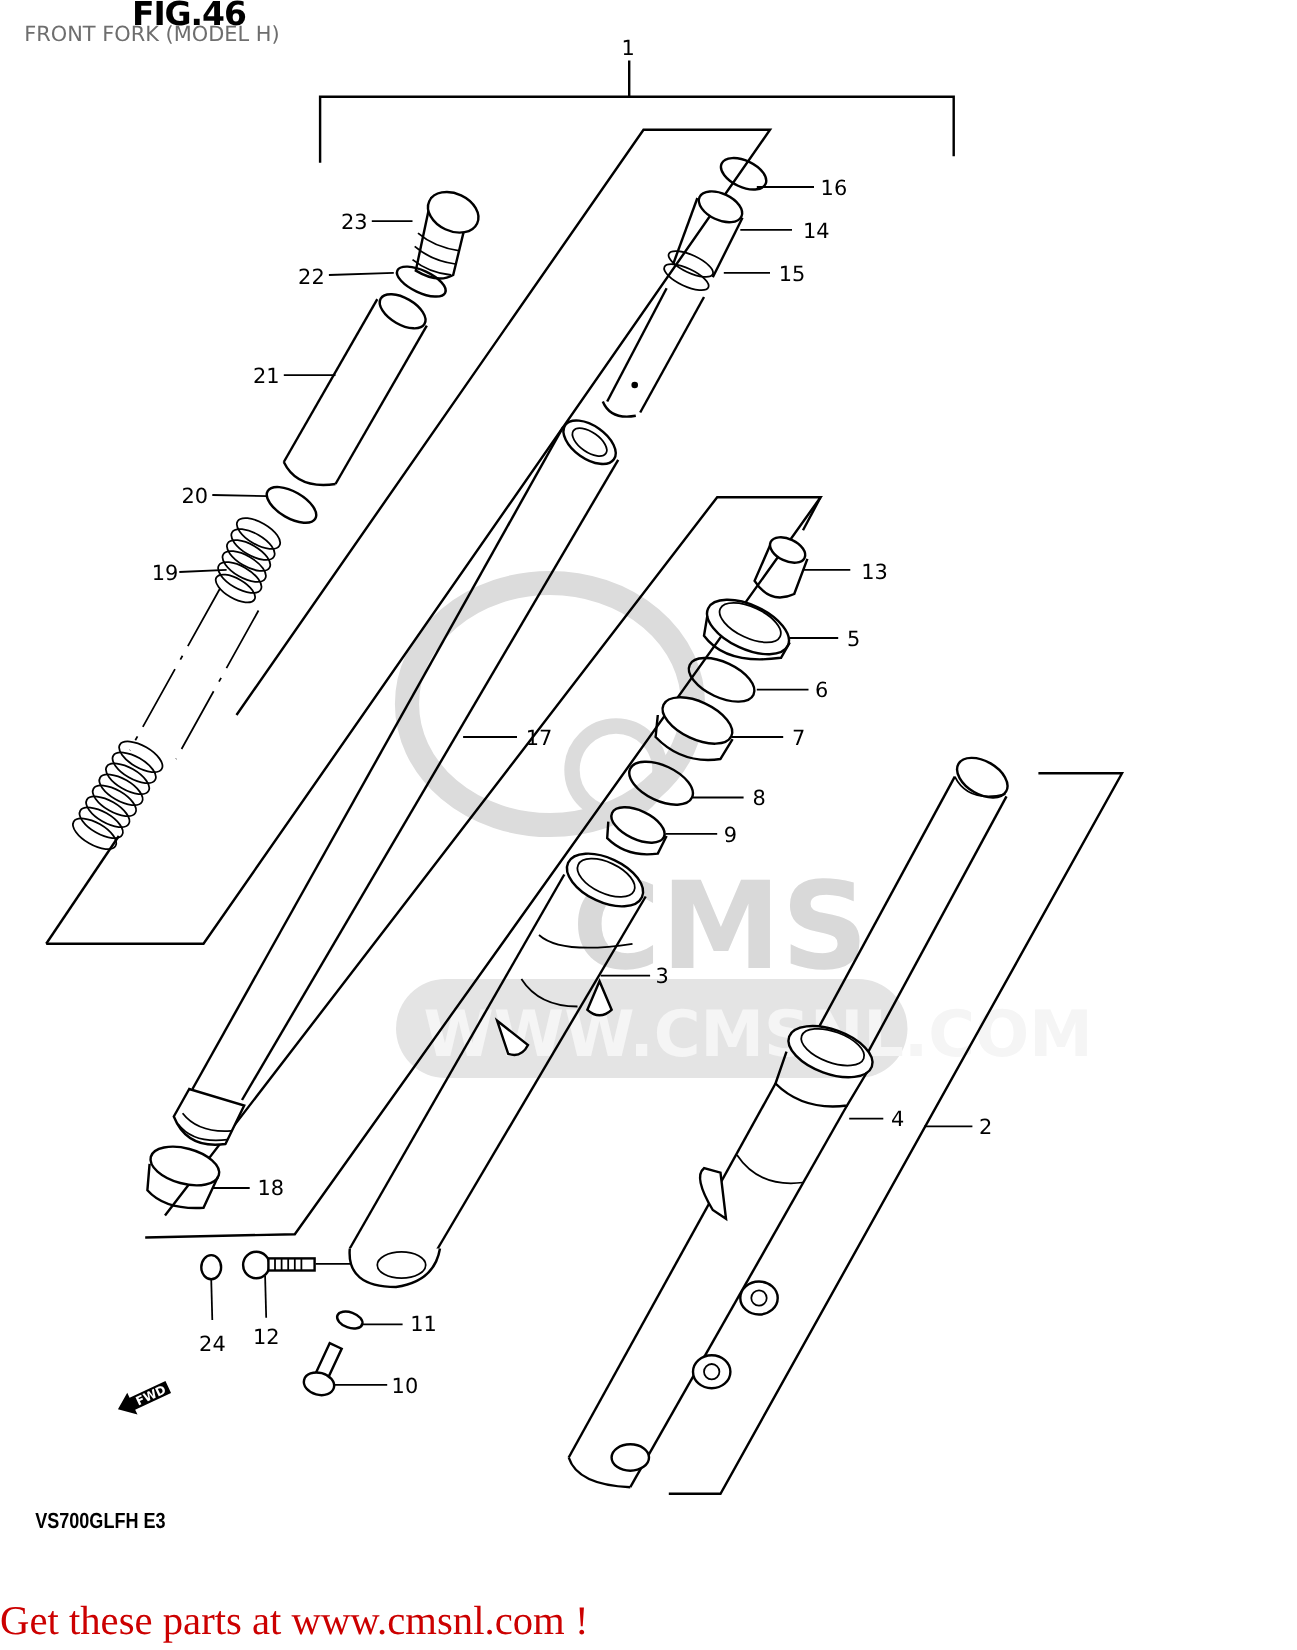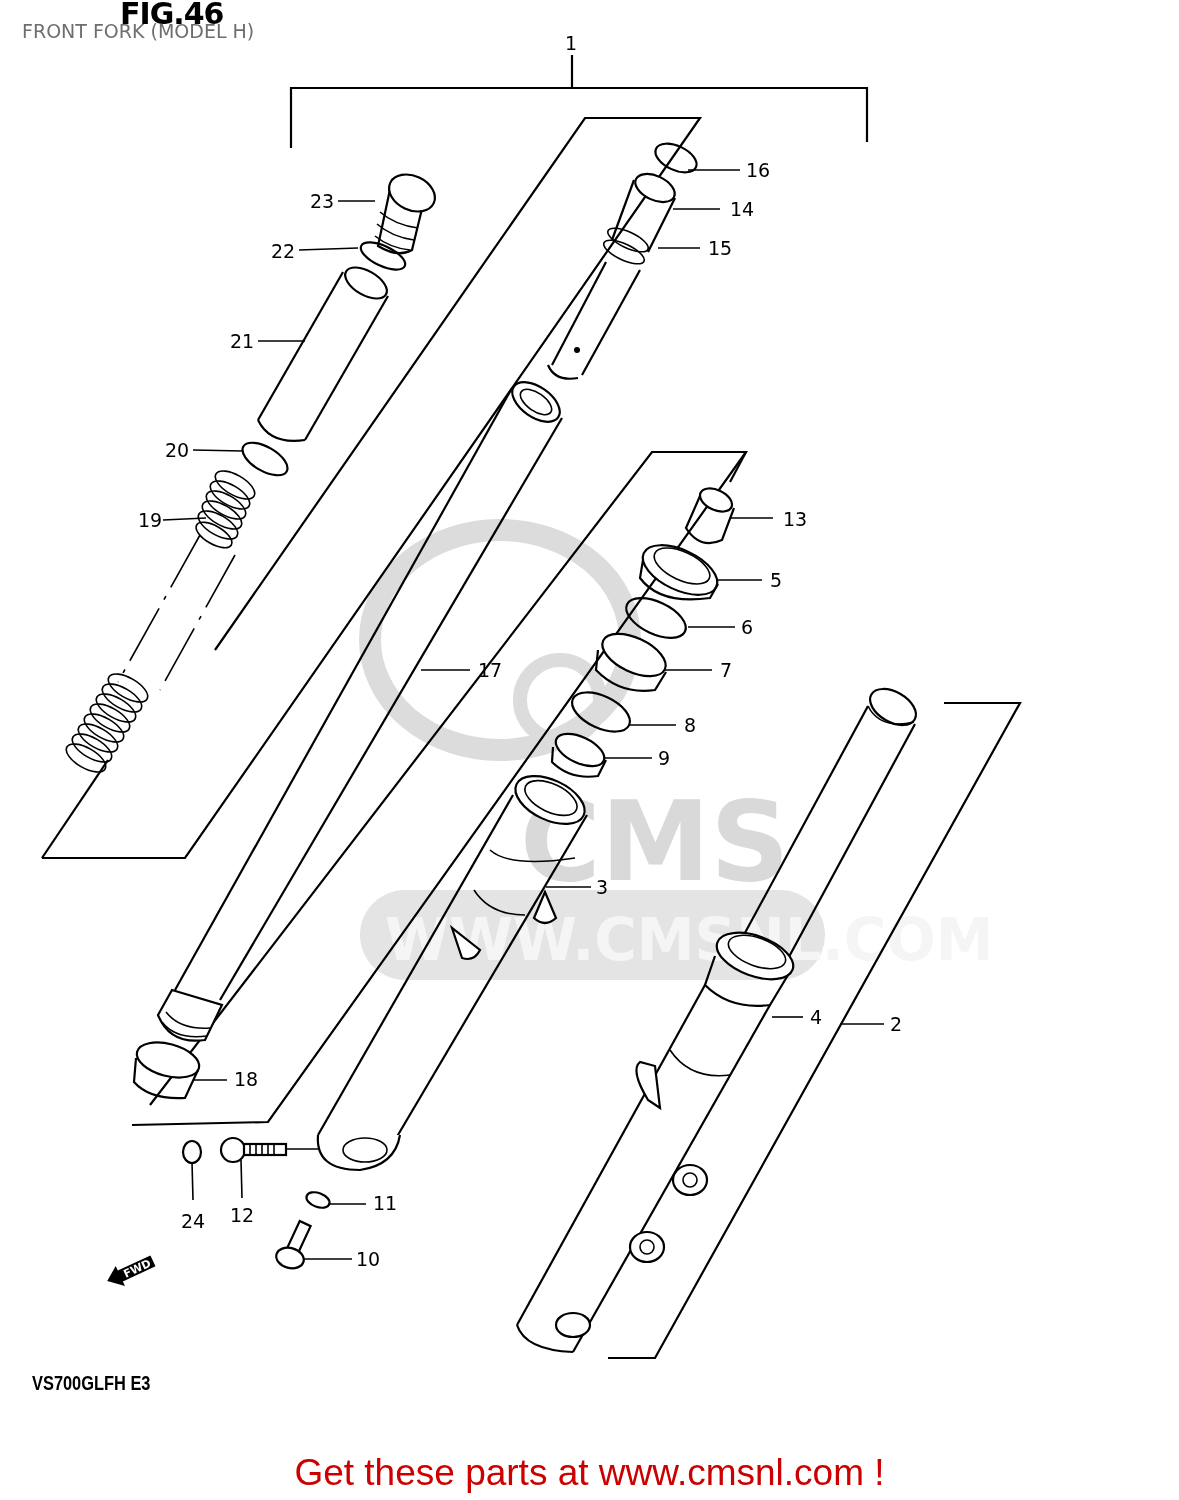--- a/index.html
+++ b/index.html
@@ -1,21 +1,21 @@
 <!DOCTYPE html>
 <html><head>
 <meta charset="utf-8">
 <style>
   html, body { margin:0; padding:0; background:#ffffff; }
   body { width:1179px; height:1500px; position:relative; overflow:hidden; font-family:"DejaVu Sans", sans-serif; }
   #diagram { position:absolute; left:0; top:0; width:1179px; height:1500px; }
   .fig-title { position:absolute; left:120px; top:-4px; font-family:"DejaVu Sans", sans-serif; font-weight:bold; font-size:30px; color:#000; letter-spacing:-1px; }
   .subtitle { position:absolute; left:22px; top:20px; font-family:"DejaVu Sans", sans-serif; font-size:19px; color:#6e6e6e; }
   .model-code { position:absolute; left:32px; top:1372px; font-family:"Liberation Sans", sans-serif; font-weight:bold; font-size:20px; color:#000; transform:scaleX(0.82); transform-origin:left; }
-  .footer-cta { position:absolute; left:0; width:1179px; top:1452px; text-align:center; font-family:Liberation Sans, sans-serif; font-size:37px; color:#cc0000; }
+  .footer-cta { position:absolute; left:0; width:1179px; top:1452px; font-family:Liberation Serif, serif; font-size:37px; color:#cc0000; }
   .callout { font-family:"DejaVu Sans", sans-serif; font-size:19px; fill:#000; }
   .wm { font-family:"DejaVu Sans", sans-serif; font-weight:bold; fill:#d9d9d9; }
   .ln { stroke:#000; stroke-width:2.2; fill:none; }
   .lt { stroke:#000; stroke-width:1.6; fill:none; }
   .fillw { fill:#fff; stroke:#000; stroke-width:2.2; }
 </style>
 </head>
 <body>
 
 <svg id="diagram" viewBox="0 0 1179 1500" xmlns="http://www.w3.org/2000/svg">

